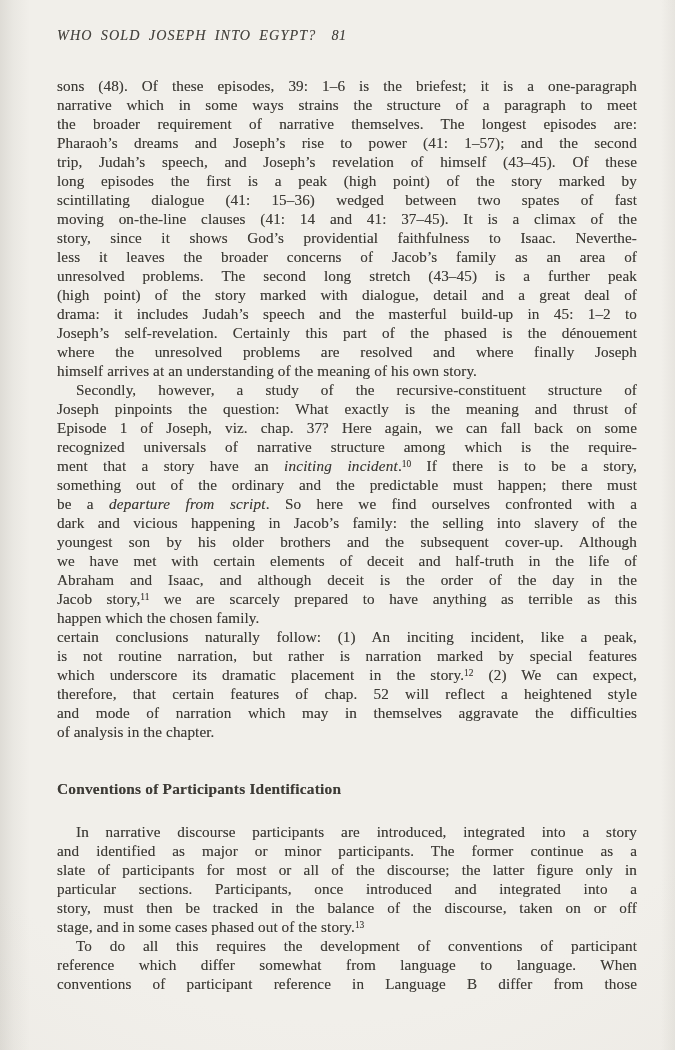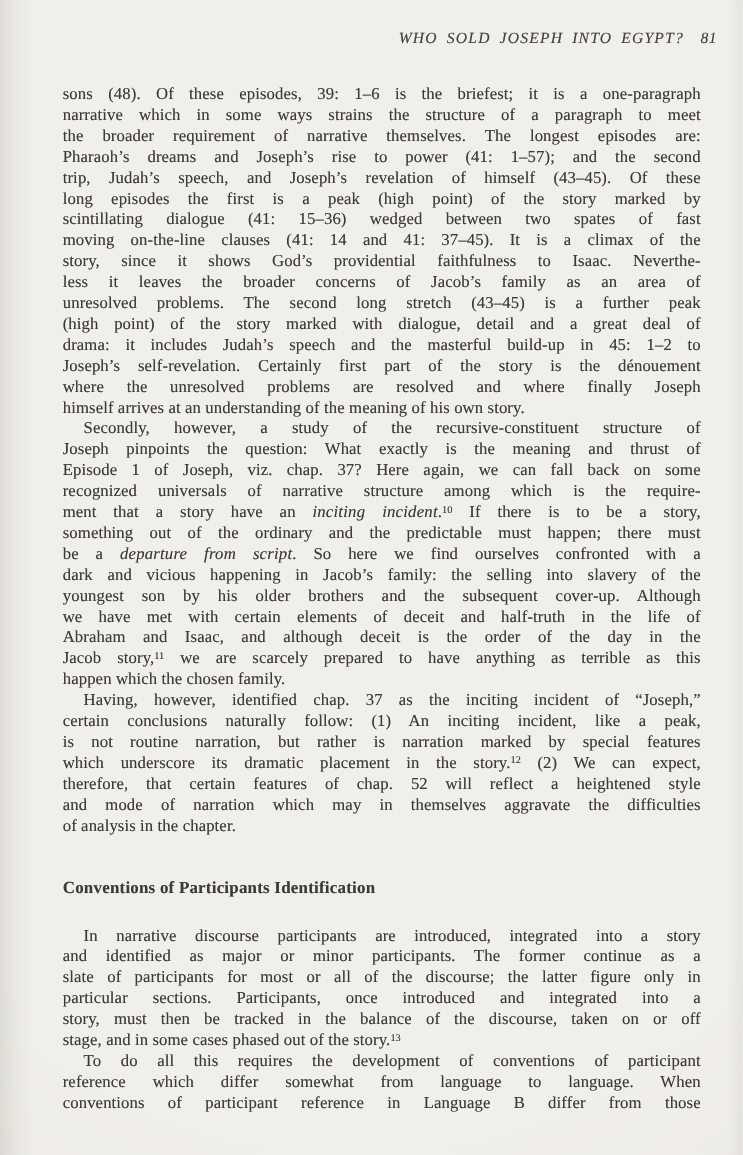--- a/index.html
+++ b/index.html
@@ -23,22 +23,22 @@
     position:absolute;left:0;top:0;bottom:0;width:30px;
     background:linear-gradient(90deg, rgba(95,90,78,0.13) 0%, rgba(95,90,78,0.05) 45%, rgba(95,90,78,0) 100%);
     pointer-events:none;
   }
   .edge-shade{
     position:absolute;right:0;top:0;bottom:0;width:14px;
     background:linear-gradient(270deg, rgba(95,90,78,0.07) 0%, rgba(95,90,78,0) 100%);
     pointer-events:none;
   }
   .running-head{
-    position:absolute;left:57px;right:23px;top:27px;
-    text-align:right;font-style:italic;
+    position:absolute;left:57px;right:42px;top:27px;
+    font-style:italic;
     font-size:14.2px;letter-spacing:1.1px;word-spacing:3.5px;
     color:var(--ink-soft);
     text-shadow:0 0 0.5px rgba(61,58,52,0.45);
   }
   .running-head .pagenum{margin-left:15px;letter-spacing:0.5px;}
   .body-text{
     position:absolute;left:57px;right:38px;top:76px;
     font-size:15.2px;line-height:19px;letter-spacing:0.1px;
     text-shadow:0 0 0.5px rgba(61,58,52,0.5);
   }
@@ -76,41 +76,40 @@
         <div class="line">Pharaoh’s dreams and Joseph’s rise to power (41: 1–57); and the second</div>
         <div class="line">trip, Judah’s speech, and Joseph’s revelation of himself (43–45). Of these</div>
         <div class="line">long episodes the first is a peak (high point) of the story marked by</div>
         <div class="line">scintillating dialogue (41: 15–36) wedged between two spates of fast</div>
         <div class="line">moving on-the-line clauses (41: 14 and 41: 37–45). It is a climax of the</div>
         <div class="line">story, since it shows God’s providential faithfulness to Isaac. Neverthe-</div>
         <div class="line">less it leaves the broader concerns of Jacob’s family as an area of</div>
         <div class="line">unresolved problems. The second long stretch (43–45) is a further peak</div>
         <div class="line">(high point) of the story marked with dialogue, detail and a great deal of</div>
         <div class="line">drama: it includes Judah’s speech and the masterful build-up in 45: 1–2 to</div>
-        <div class="line">Joseph’s self-revelation. Certainly first part of the story is the dénouement</div>
+        <div class="line">Joseph’s self-revelation. Certainly this part of the phased is the dénouement</div>
         <div class="line">where the unresolved problems are resolved and where finally Joseph</div>
         <div class="line last">himself arrives at an understanding of the meaning of his own story.</div>
       </div>
       <div class="para">
         <div class="line indent">Secondly, however, a study of the recursive-constituent structure of</div>
         <div class="line">Joseph pinpoints the question: What exactly is the meaning and thrust of</div>
         <div class="line">Episode 1 of Joseph, viz. chap. 37? Here again, we can fall back on some</div>
         <div class="line">recognized universals of narrative structure among which is the require-</div>
         <div class="line">ment that a story have an <i>inciting incident</i>.<sup>10</sup> If there is to be a story,</div>
         <div class="line">something out of the ordinary and the predictable must happen; there must</div>
         <div class="line">be a <i>departure from script</i>. So here we find ourselves confronted with a</div>
         <div class="line">dark and vicious happening in Jacob’s family: the selling into slavery of the</div>
         <div class="line">youngest son by his older brothers and the subsequent cover-up. Although</div>
         <div class="line">we have met with certain elements of deceit and half-truth in the life of</div>
         <div class="line">Abraham and Isaac, and although deceit is the order of the day in the</div>
         <div class="line">Jacob story,<sup>11</sup> we are scarcely prepared to have anything as terrible as this</div>
         <div class="line last">happen which the chosen family.</div>
       </div>
       <div class="para">
-        <div class="line indent">Having, however, identified chap. 37 as the inciting incident of “Joseph,”</div>
         <div class="line">certain conclusions naturally follow: (1) An inciting incident, like a peak,</div>
         <div class="line">is not routine narration, but rather is narration marked by special features</div>
         <div class="line">which underscore its dramatic placement in the story.<sup>12</sup> (2) We can expect,</div>
         <div class="line">therefore, that certain features of chap. 52 will reflect a heightened style</div>
         <div class="line">and mode of narration which may in themselves aggravate the difficulties</div>
         <div class="line last">of analysis in the chapter.</div>
       </div>
       <div class="section-heading">Conventions of Participants Identification</div>
       <div class="para">
         <div class="line indent">In narrative discourse participants are introduced, integrated into a story</div>

